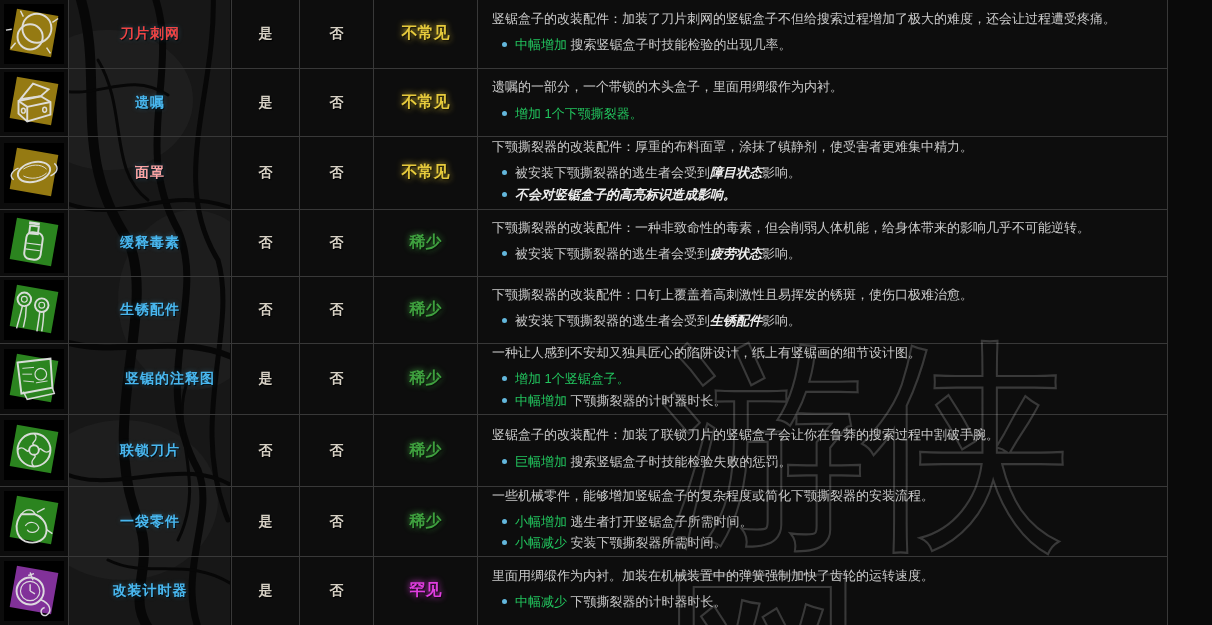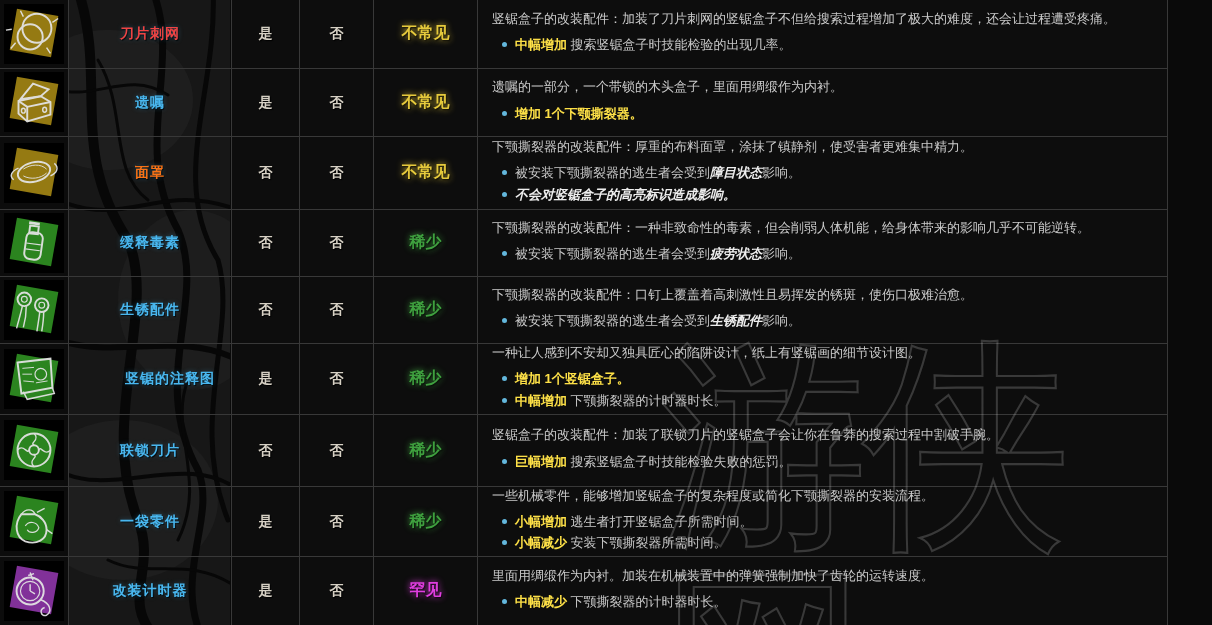--- a/index.html
+++ b/index.html
@@ -22,21 +22,21 @@
   .sketch{position:absolute;left:0;top:0;width:60px;height:60px;display:block;}
   .sketch svg{width:60px;height:60px;display:block;opacity:.95;}
   .name{font-size:14px;font-weight:bold;color:#49b7ef;text-shadow:0 0 5px rgba(73,183,239,.35),1px 1px 1px #000;letter-spacing:1px;}
   .yn{font-size:14px;font-weight:bold;color:#d6d0c4;text-shadow:1px 1px 1px #000;}
   .rar{font-size:16px;font-weight:bold;text-shadow:1px 1px 2px rgba(0,0,0,.9),0 0 6px currentColor;}
   .desc-wrap{display:flex;flex-direction:column;justify-content:center;height:100%;}
   .desc-p{margin:0 0 5px 0;font-size:13px;line-height:1.4;color:#cbcbcb;}
   ul.effects{list-style:none;margin:0;padding:0 0 0 10px;}
   ul.effects li{font-size:13px;line-height:1.4;color:#c9c9c9;margin:3px 0;display:flex;align-items:baseline;}
   ul.effects li .dot{flex:0 0 auto;width:5px;height:5px;border-radius:50%;background:#63b7dc;margin-right:8px;position:relative;top:-2px;}
-  .seg-bold{font-weight:bold;color:#fde047;}
+  .seg-bold{font-weight:normal;color:#22c55e;}
   .seg-bolditalic{font-weight:bold;font-style:italic;color:#eeeeee;}
   .seg-normal{color:#c9c9c9;}
   .watermark{position:absolute;z-index:2;left:660px;top:352px;font-size:208px;line-height:1;
     font-family:"Liberation Serif","DejaVu Serif",serif;letter-spacing:-6px;
     color:rgba(0,0,0,0);-webkit-text-stroke:2px rgba(215,215,215,0.22);
     text-stroke:2px rgba(215,215,215,0.22);pointer-events:none;transform:scaleY(1.08);}
 </style>
 </head>
 <body>
 
@@ -141,21 +141,21 @@
                     <ellipse cx="31" cy="30" rx="17" ry="10" transform="rotate(-14 31 30)"></ellipse>
                     <path d="M15 26 C8 29 5 34 10 38 M48 34 C55 31 57 25 52 21" stroke-width="1.5"></path>
                     <path d="M20 27 C27 22 38 21 44 27" stroke-width="1"></path>
                     <path d="M20 34 C27 38 38 37 44 31" stroke-width="1"></path>
                   </g>
                 </svg>
               </span>
       </div>
     </td>
     <td class="c-name">
-      <span class="name" style="color: #f97316;">面罩</span>
+      <span class="name" style="color: #fca5a5;">面罩</span>
     </td>
     <td class="c-yn1"><span class="yn">否</span></td>
     <td class="c-yn2"><span class="yn">否</span></td>
     <td class="c-rarity"><span class="rar" style="color: rgb(229, 201, 60);">不常见</span></td>
     <td class="c-desc">
       <div class="desc-wrap">
         <p class="desc-p">下颚撕裂器的改装配件：厚重的布料面罩，涂抹了镇静剂，使受害者更难集中精力。</p>
         <ul class="effects">
                 <li>
                   <span class="dot"></span>

